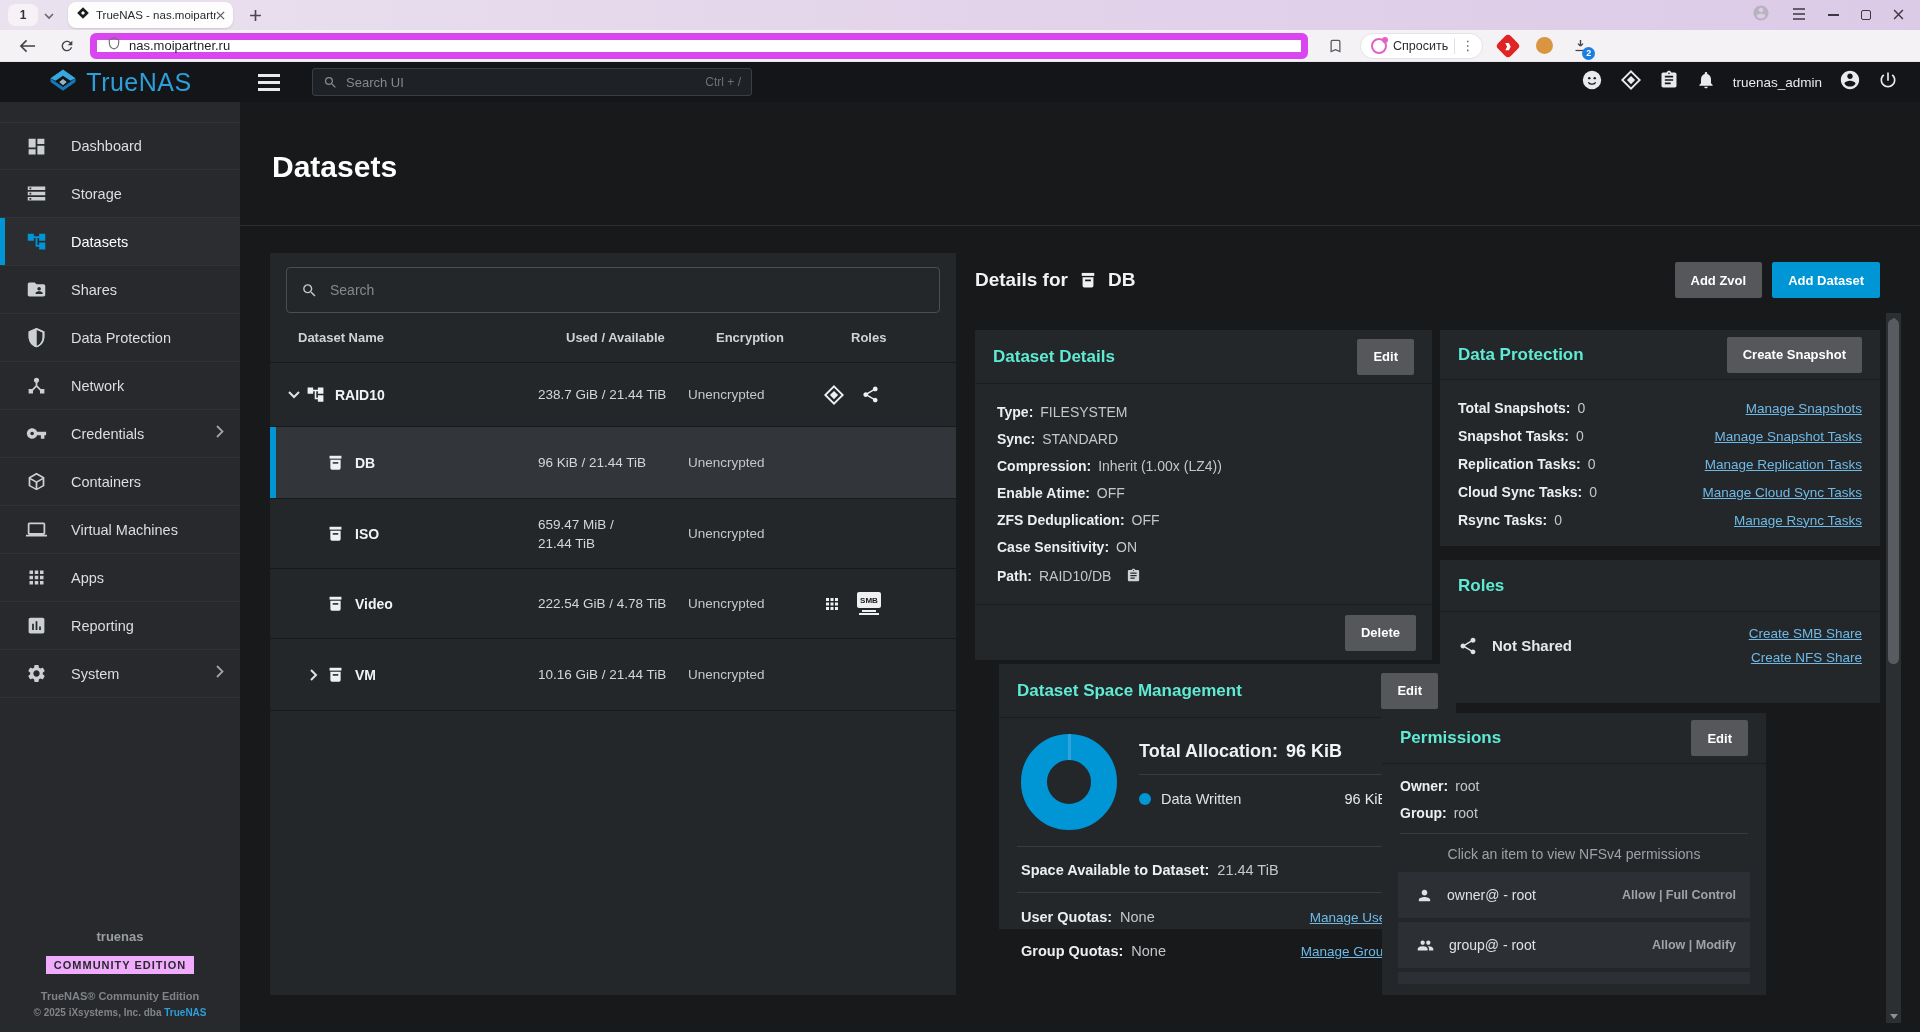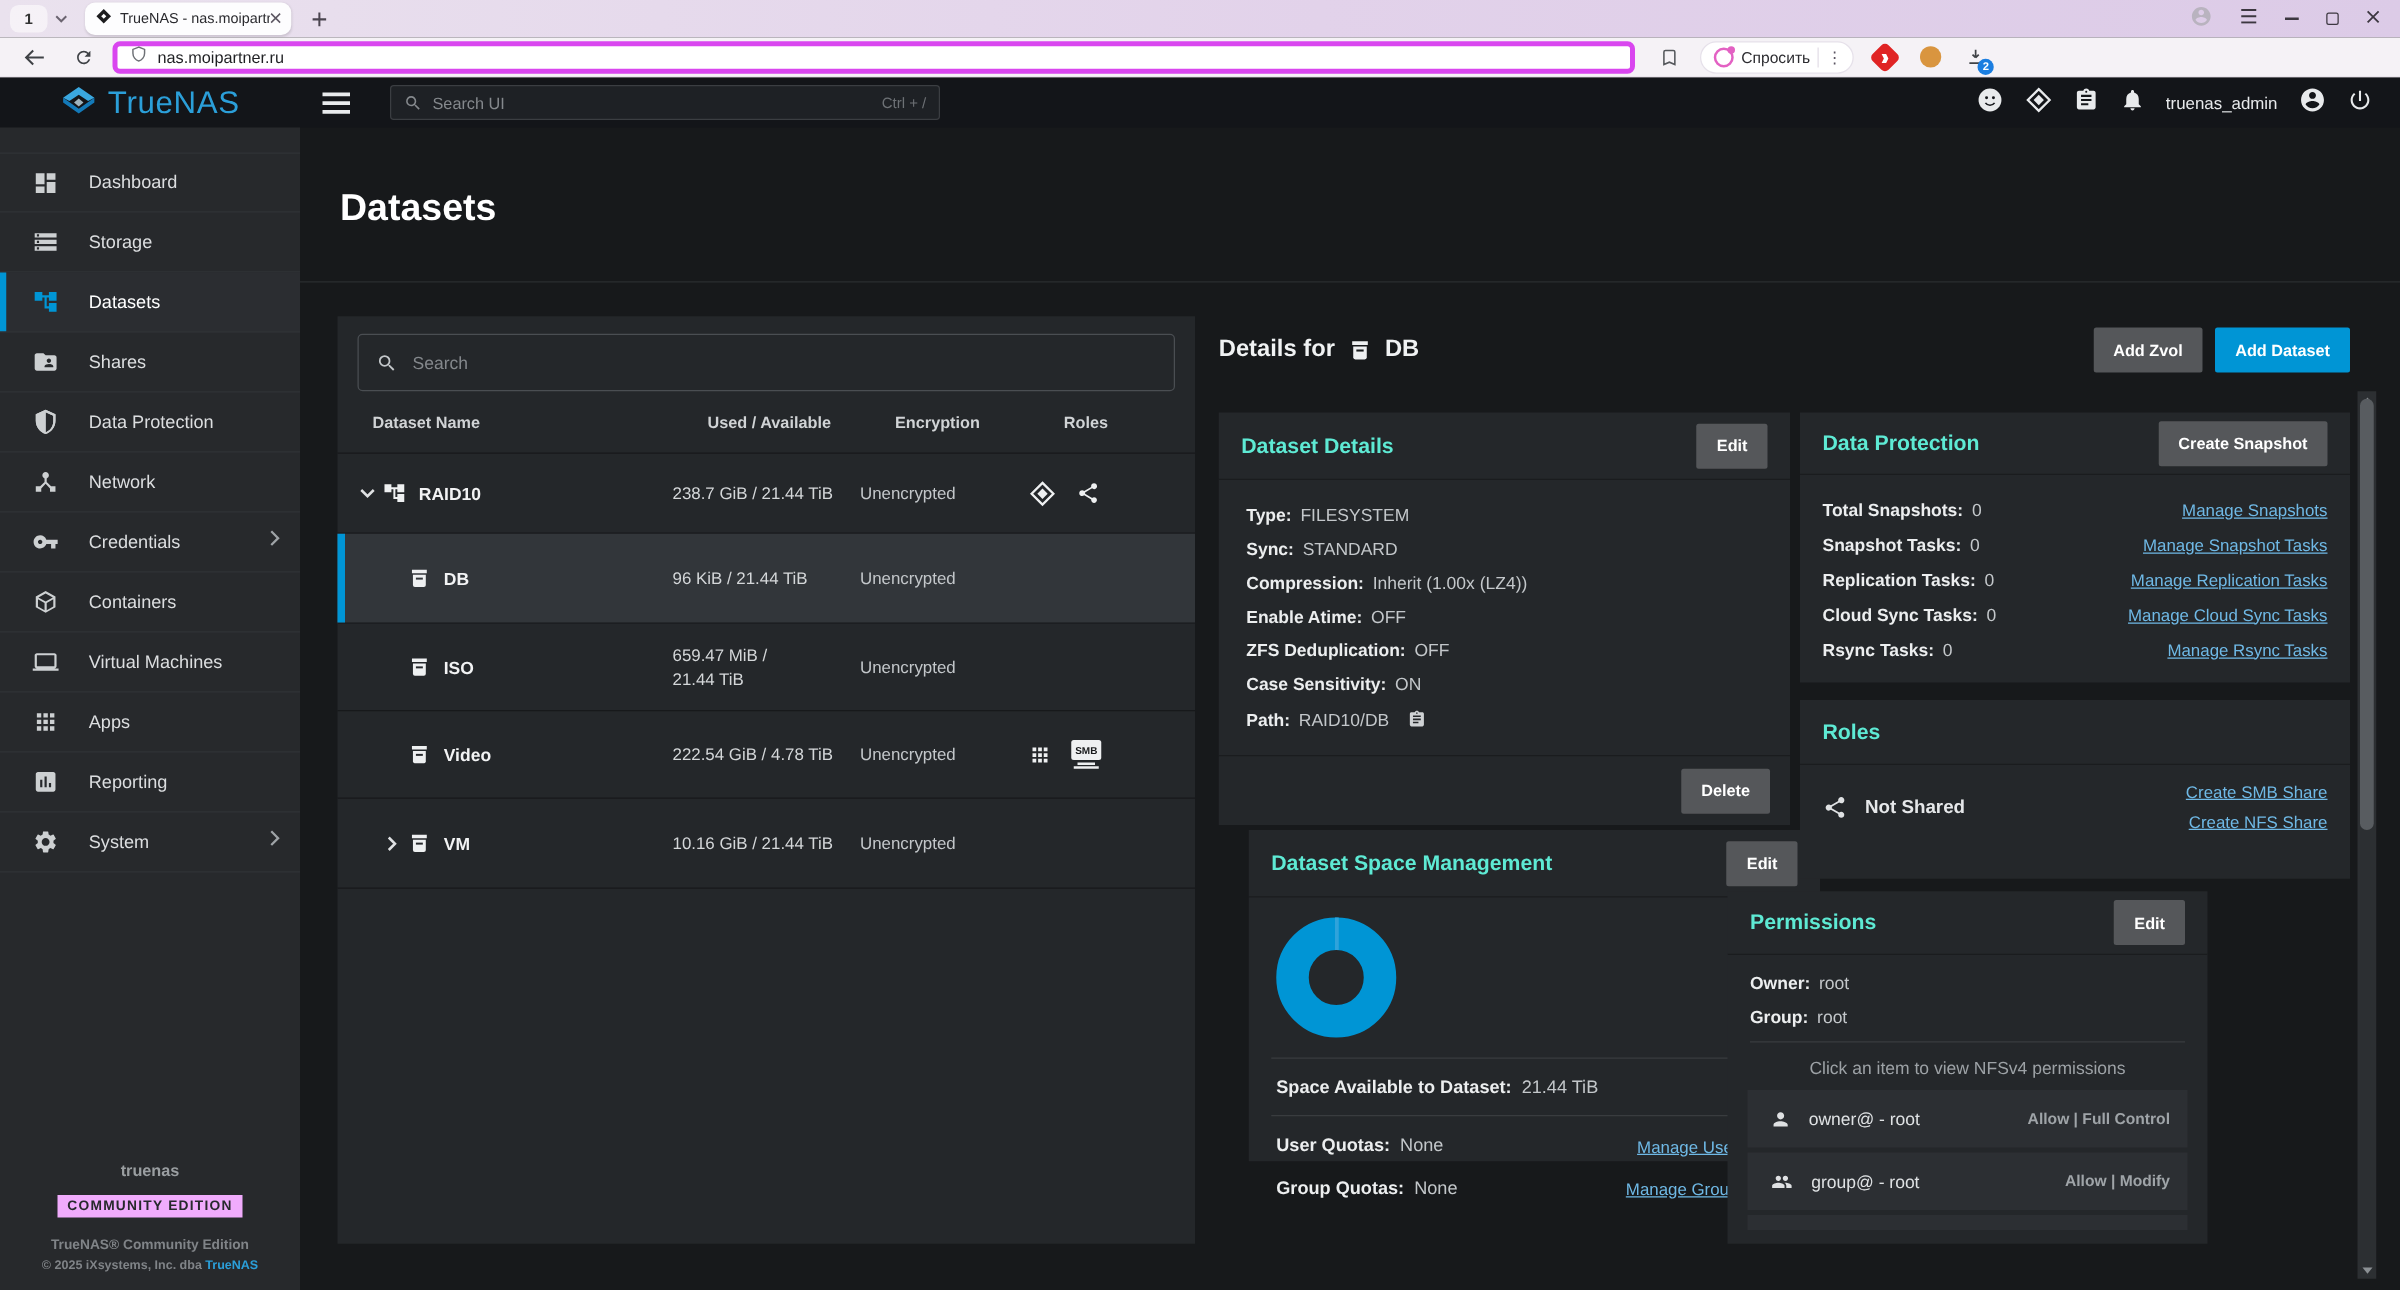--- a/index.html
+++ b/index.html
@@ -20,21 +20,21 @@
   .tab-title { flex:1; font-size:11.5px; color:#2a2a2e; white-space:nowrap; overflow:hidden; margin-left:6px; }
   .newtab { margin-left:10px; width:24px; height:24px; display:flex; align-items:center; justify-content:center; }
   .winbtns { margin-left:auto; display:flex; align-items:center; gap:22px; padding-right:16px; }
   .win-min { width:11px; height:2px; background:#3c3740; }
   .win-rest { width:10px; height:10px; border:1.6px solid #3c3740; border-radius:2px; }
 
   .addressbar { position:absolute; left:0; top:30px; width:1920px; height:32px; background:#f5f2f6;
     display:flex; align-items:center; border-bottom:1px solid #e7e2ea; }
   .nav-ic { margin-left:14px; width:26px; height:26px; display:flex; align-items:center; justify-content:center; }
   .urlbox { position:relative; margin-left:10px; width:1218px; height:26px; background:#ffffff;
-    border-radius:6px; display:flex; align-items:center; padding:0 10px; border:4px solid #d946ef; }
+    border-radius:6px; display:flex; align-items:center; padding:0 10px; border:7px solid #d946ef; }
   .url-text { font-size:13px; color:#1f2023; margin-left:8px; }
   .url-title { position:absolute; left:0; right:0; text-align:center; font-size:13px; color:#1f2023; pointer-events:none; }
   .ask-pill { margin-left:12px; height:26px; background:#fff; border:1px solid #e6e1ea; border-radius:13px;
     display:flex; align-items:center; padding:0 8px 0 10px; gap:6px; }
   .ask-pill .lbl { font-size:12.5px; color:#2c2c30; }
   .ask-div { width:1px; height:16px; background:#e3dee7; }
   .dots-v { color:#5b5561; font-size:13px; letter-spacing:0; }
   .ext-ic { margin-left:14px; width:22px; height:22px; display:flex; align-items:center; justify-content:center; position:relative; }
   .cookie { width:17px; height:17px; border-radius:50%; background:
     radial-gradient(circle at 35% 35%, #6b4a21 1.8px, transparent 2px),
@@ -628,20 +628,32 @@
       </div>
     </div>
 
     <div class="card c2">
       <div class="card-head">
         <span class="ttl">Dataset Space Management</span>
         <button class="btn btn-gray">Edit</button>
       </div>
       <div class="c2-top">
         <div class="donut"></div>
+        <div class="c2-right">
+          <div class="total-row">
+            <span class="k">Total Allocation:</span>
+            <span class="v">96 KiB</span>
+          </div>
+          <div class="sub-div"></div>
+          <div class="legend-row">
+            <span class="legend-dot"></span>
+            <span class="lbl">Data Written</span>
+            <span class="val">96 KiB (100%)</span>
+          </div>
+        </div>
       </div>
       <div class="c2-div" style="margin-top:16px"></div>
       <div class="c2-row" style="height:45px">
         <span class="k">Space Available to Dataset:</span>
         <span class="v">21.44 TiB</span>
       </div>
       <div class="c2-div"></div>
       <div class="c2-row" style="height:40px;margin-top:4px">
         <span class="k">User Quotas:</span>
         <span class="v">None</span>

